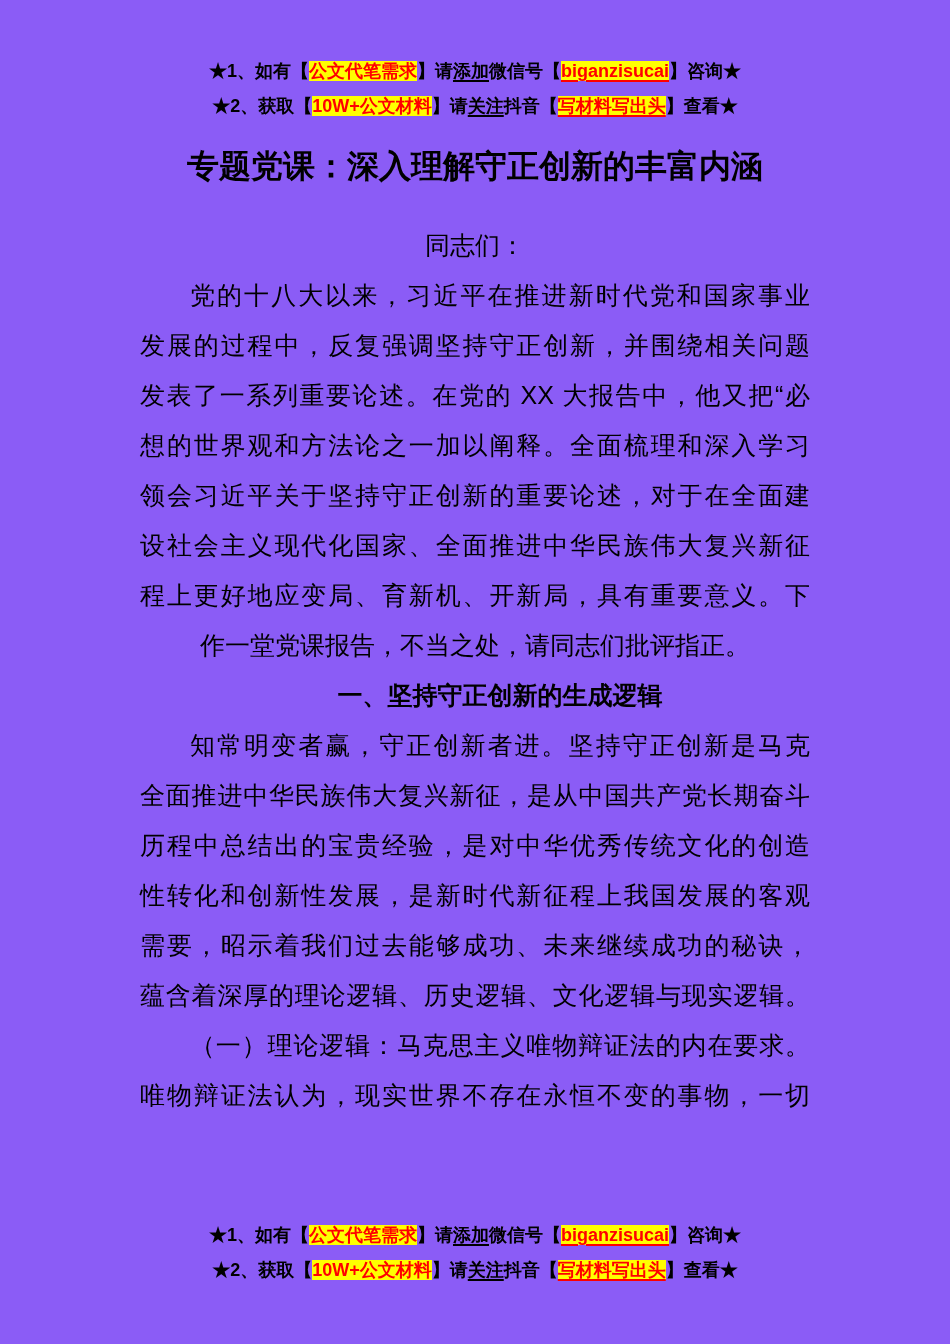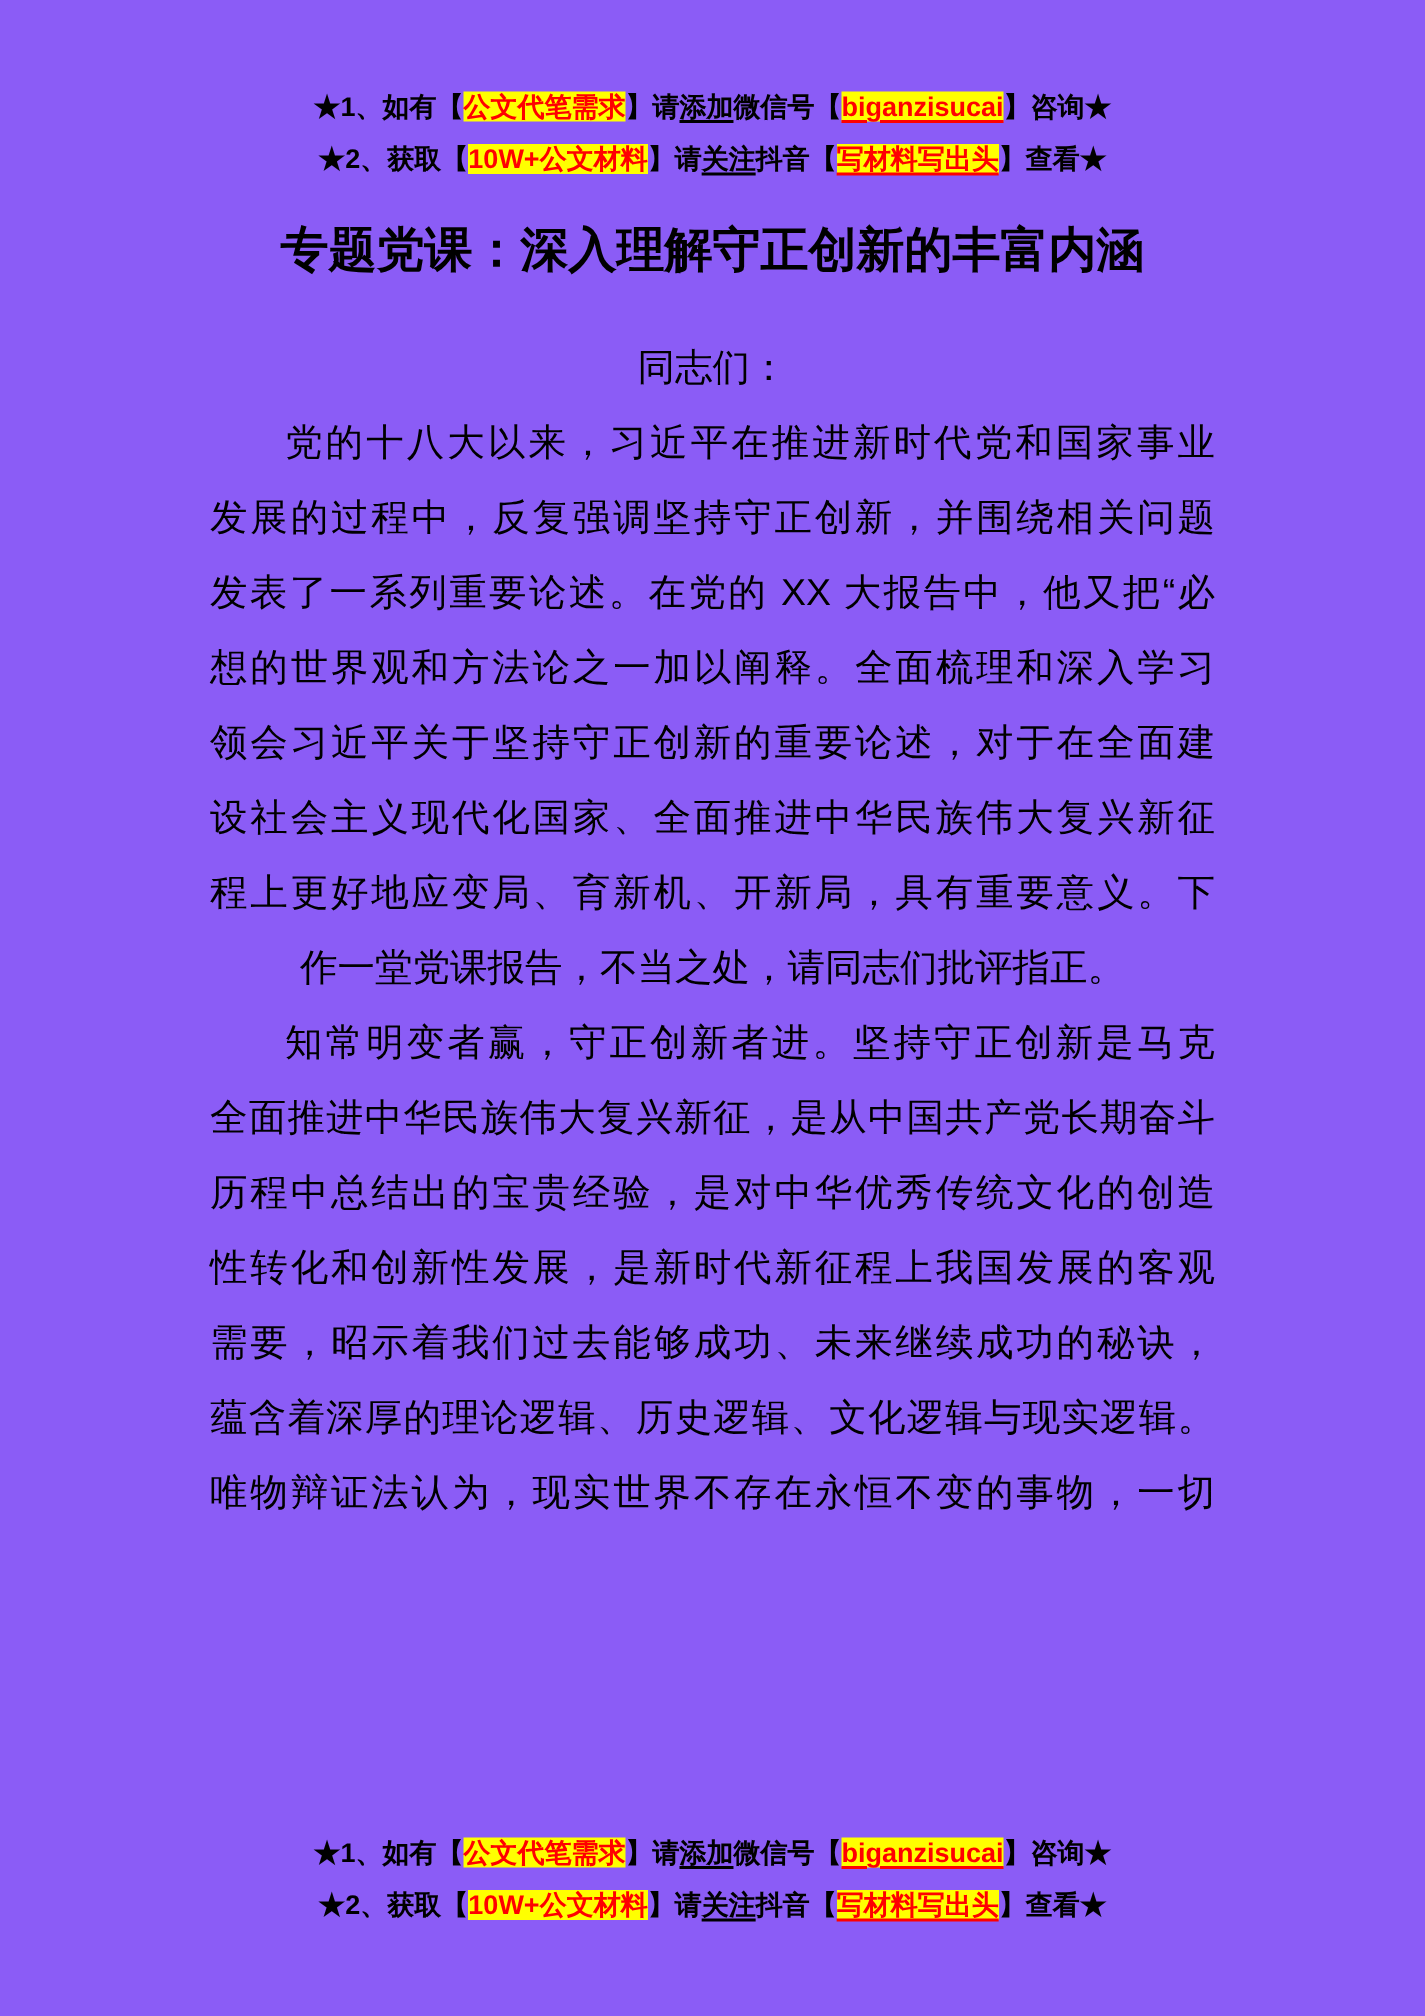--- a/index.html
+++ b/index.html
@@ -70,29 +70,33 @@
       <div class="para">
         <div class="doc-line justify indent">党的十八大以来，习近平在推进新时代党和国家事业</div>
         <div class="doc-line justify">发展的过程中，反复强调坚持守正创新，并围绕相关问题</div>
         <div class="doc-line justify">发表了一系列重要论述。在党的 XX 大报告中，他又把“必</div>
         <div class="doc-line justify">想的世界观和方法论之一加以阐释。全面梳理和深入学习</div>
         <div class="doc-line justify">领会习近平关于坚持守正创新的重要论述，对于在全面建</div>
         <div class="doc-line justify">设社会主义现代化国家、全面推进中华民族伟大复兴新征</div>
         <div class="doc-line justify">程上更好地应变局、育新机、开新局，具有重要意义。下</div>
         <div class="doc-line">作一堂党课报告，不当之处，请同志们批评指正。</div>
       </div>
+      <div class="para para-bold">
+        <div class="doc-line indent">一、坚持守正创新的生成逻辑</div>
+      </div>
       <div class="para">
         <div class="doc-line justify indent">知常明变者赢，守正创新者进。坚持守正创新是马克</div>
         <div class="doc-line justify">全面推进中华民族伟大复兴新征，是从中国共产党长期奋斗</div>
         <div class="doc-line justify">历程中总结出的宝贵经验，是对中华优秀传统文化的创造</div>
         <div class="doc-line justify">性转化和创新性发展，是新时代新征程上我国发展的客观</div>
         <div class="doc-line justify">需要，昭示着我们过去能够成功、未来继续成功的秘诀，</div>
         <div class="doc-line justify">蕴含着深厚的理论逻辑、历史逻辑、文化逻辑与现实逻辑。</div>
       </div>
       <div class="para">
+        <div class="doc-line justify indent">（一）理论逻辑：马克思主义唯物辩证法的内在要求。</div>
         <div class="doc-line justify">唯物辩证法认为，现实世界不存在永恒不变的事物，一切</div>
       </div>
     </div>
 
   <div class="banner banner-footer">
     <div class="banner-line"><span class="seg-plain">★1、如有【</span><span class="seg-hl">公文代笔需求</span><span class="seg-plain">】请</span><span class="seg-u">添加</span><span class="seg-plain">微信号【</span><span class="seg-hlu">biganzisucai</span><span class="seg-plain">】咨询★</span></div>
     <div class="banner-line"><span class="seg-plain">★2、获取【</span><span class="seg-hl">10W+公文材料</span><span class="seg-plain">】请</span><span class="seg-u">关注</span><span class="seg-plain">抖音【</span><span class="seg-hlu">写材料写出头</span><span class="seg-plain">】查看★</span></div>
   </div>
 
 </div>

